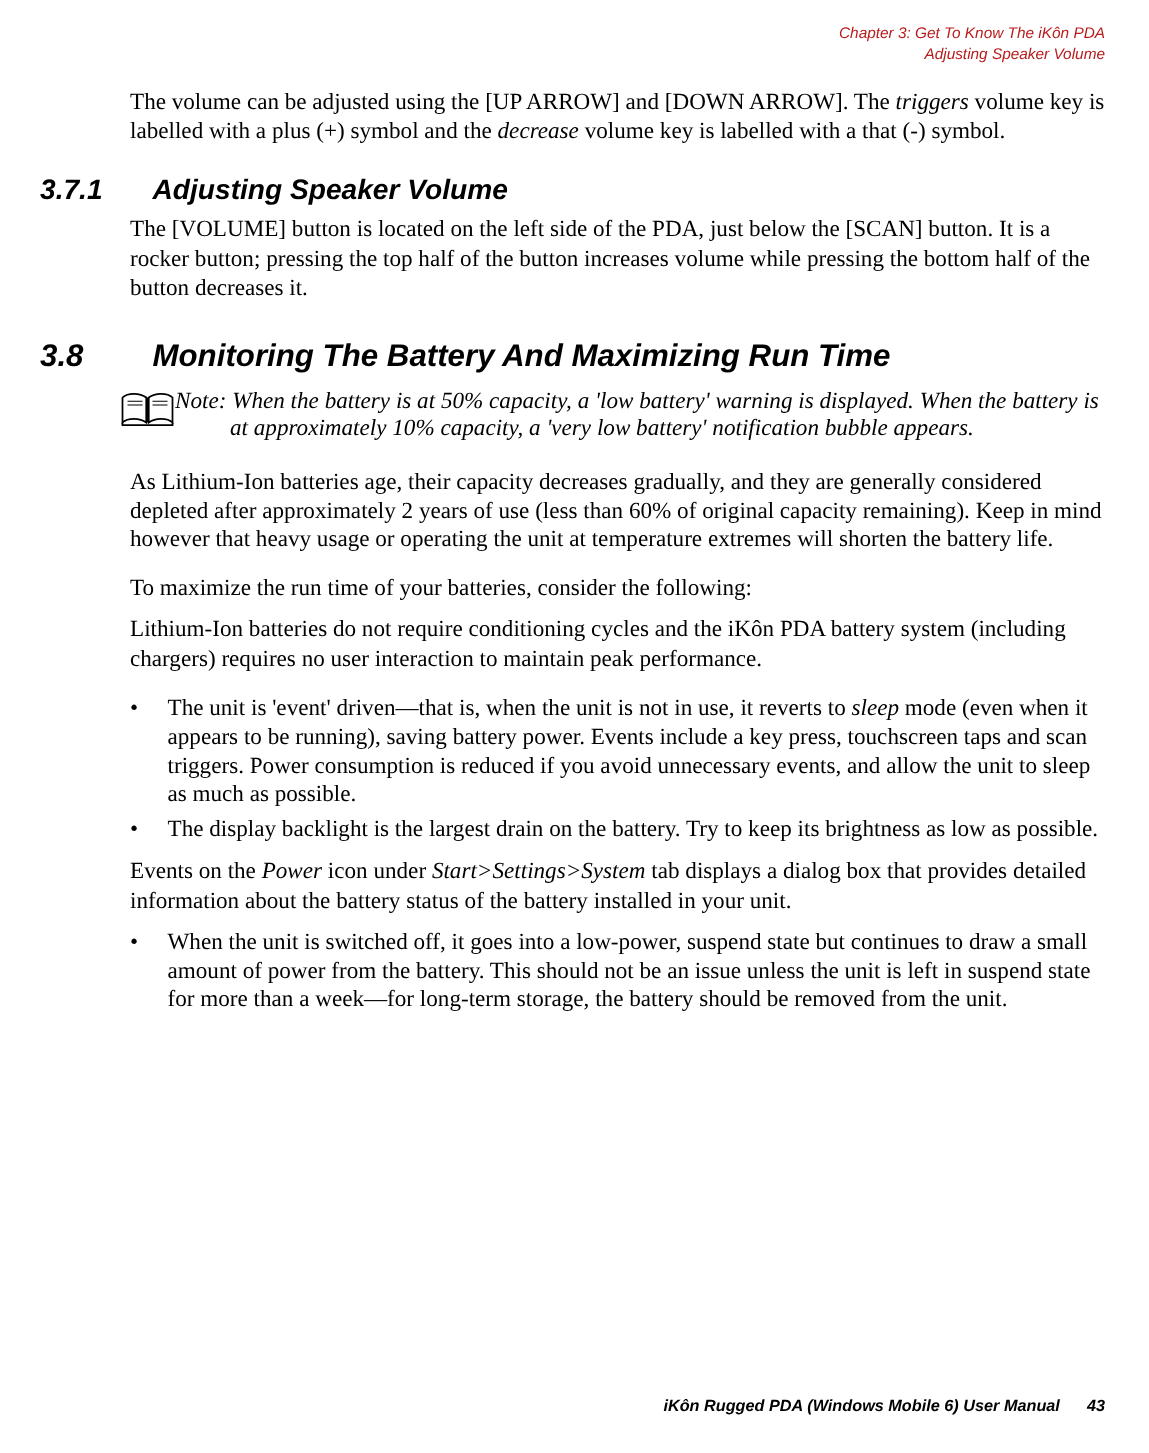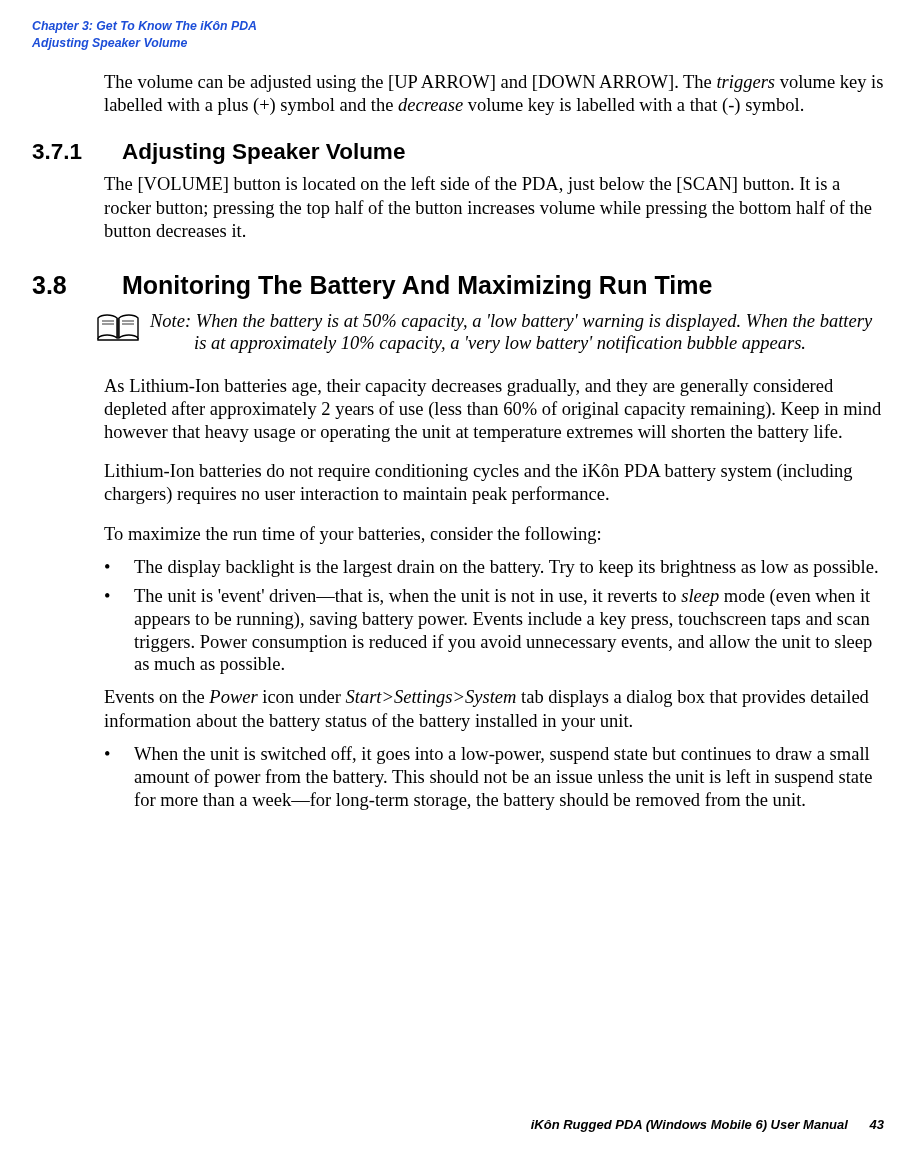--- a/index.html
+++ b/index.html
@@ -14,48 +14,50 @@
       position: relative;
       box-sizing: border-box;
     }
     .page {
       padding: 18px 35px 30px 32px;
       box-sizing: border-box;
       position: relative;
       height: 100%;
     }
     .header {
+      text-align: right;
       font-family: Verdana, Arial, sans-serif;
       font-style: italic;
-      font-weight: bold;
+      font-weight: normal;
       font-size: 12.3px;
       line-height: 1.35;
       margin-bottom: 20px;
-      color: #1d4ed8;
+      color: #b91c1c;
     }
     .body-para {
       font-size: 18.5px;
       line-height: 1.25;
       margin: 0 0 16px 0;
       padding-left: 72px;
       font-family: 'Times New Roman', Times, serif;
     }
     .section-heading {
       font-family: Verdana, Arial, sans-serif;
       font-weight: bold;
       font-size: 22.5px;
       margin: 22px 0 8px 0;
       display: flex;
       gap: 30px;
+      font-style: italic;
     }
     .section-heading.big { font-size: 25px; margin-top: 28px; margin-bottom: 10px; }
     .section-num { min-width: 60px; flex-shrink: 0; }
     .note-row {
       display: flex;
-      gap: 10px;
+      gap: 0;
       padding-left: 64px;
       margin-bottom: 20px;
     }
     .note-icon {
       flex-shrink: 0;
       width: 44px;
       height: 30px;
       margin-top: 2px;
     }
     .note-text {
@@ -136,28 +138,28 @@
         <line x1="26" y1="9" x2="38" y2="9" stroke="#000" stroke-width="0.8"></line>
         <line x1="26" y1="12" x2="38" y2="12" stroke="#000" stroke-width="0.8"></line>
       </svg>
     </div>
     <div class="note-text">
       <span>Note:</span><span> When the battery is at 50% capacity, a 'low battery' warning is displayed. When the battery is at approximately 10% capacity, a 'very low battery' notification bubble appears.</span>
     </div>
   </div>
 
   <p class="body-para">As Lithium-Ion batteries age, their capacity decreases gradually, and they are generally considered depleted after approximately 2 years of use (less than 60% of original capacity remaining). Keep in mind however that heavy usage or operating the unit at temperature extremes will shorten the battery life.</p>
+  <p class="body-para" style="margin-bottom:10px">To maximize the run time of your batteries, consider the following:</p>
   <p class="body-para">Lithium-Ion batteries do not require conditioning cycles and the iKôn PDA battery system (including chargers) requires no user interaction to maintain peak performance.</p>
-  <p class="body-para" style="margin-bottom:10px">To maximize the run time of your batteries, consider the following:</p>
 
   <ul class="list">
-    <li>The display backlight is the largest drain on the battery. Try to keep its brightness as low as possible.</li>
     <li>
       <span>The unit is 'event' driven—that is, when the unit is not in use, it reverts to </span><em class="i">sleep</em><span> mode (even when it appears to be running), saving battery power. Events include a key press, touchscreen taps and scan triggers. Power consumption is reduced if you avoid unnecessary events, and allow the unit to sleep as much as possible.</span>
     </li>
+    <li>The display backlight is the largest drain on the battery. Try to keep its brightness as low as possible.</li>
   </ul>
 
   <p class="body-para" style="margin-top:6px;margin-bottom:10px">
     <span>Events on the </span><em class="i">Power</em><span> icon under </span><em class="i">Start&gt;Settings&gt;System</em><span> tab displays a dialog box that provides detailed information about the battery status of the battery installed in your unit.</span>
   </p>
 
   <ul class="list">
     <li>When the unit is switched off, it goes into a low-power, suspend state but continues to draw a small amount of power from the battery. This should not be an issue unless the unit is left in suspend state for more than a week—for long-term storage, the battery should be removed from the unit.</li>
   </ul>
 

